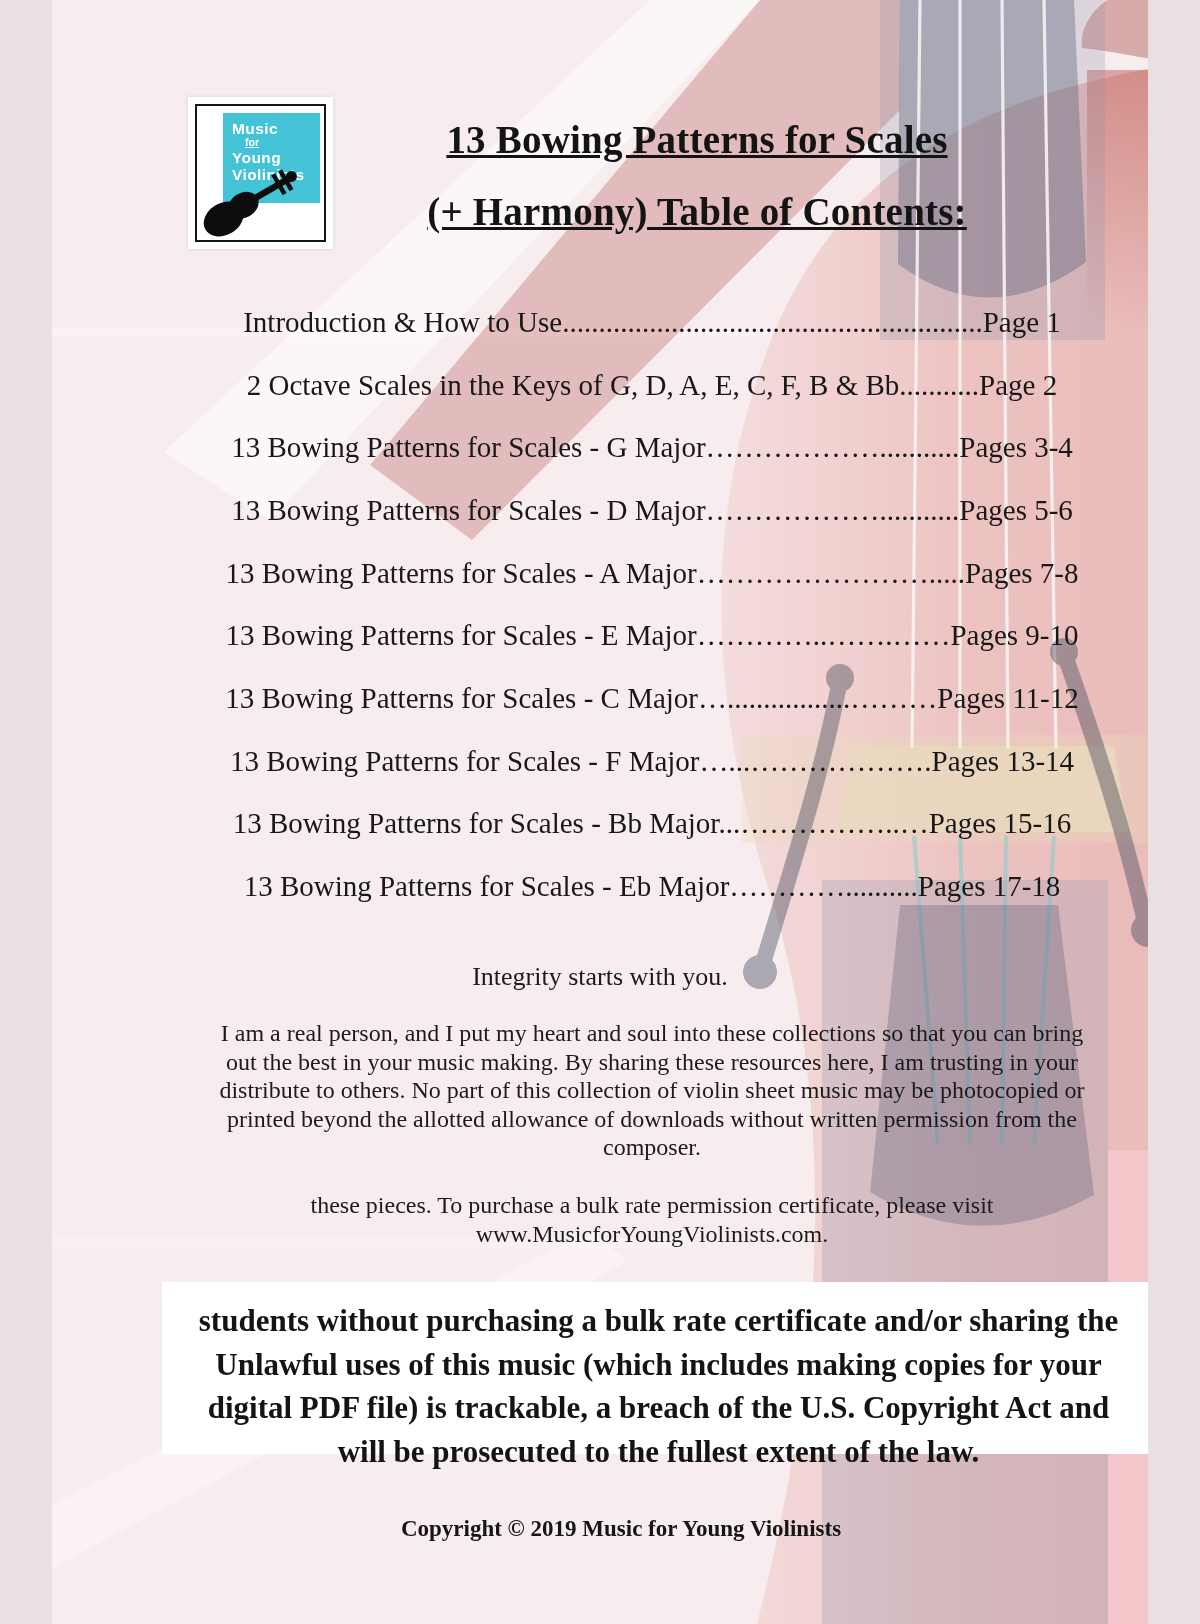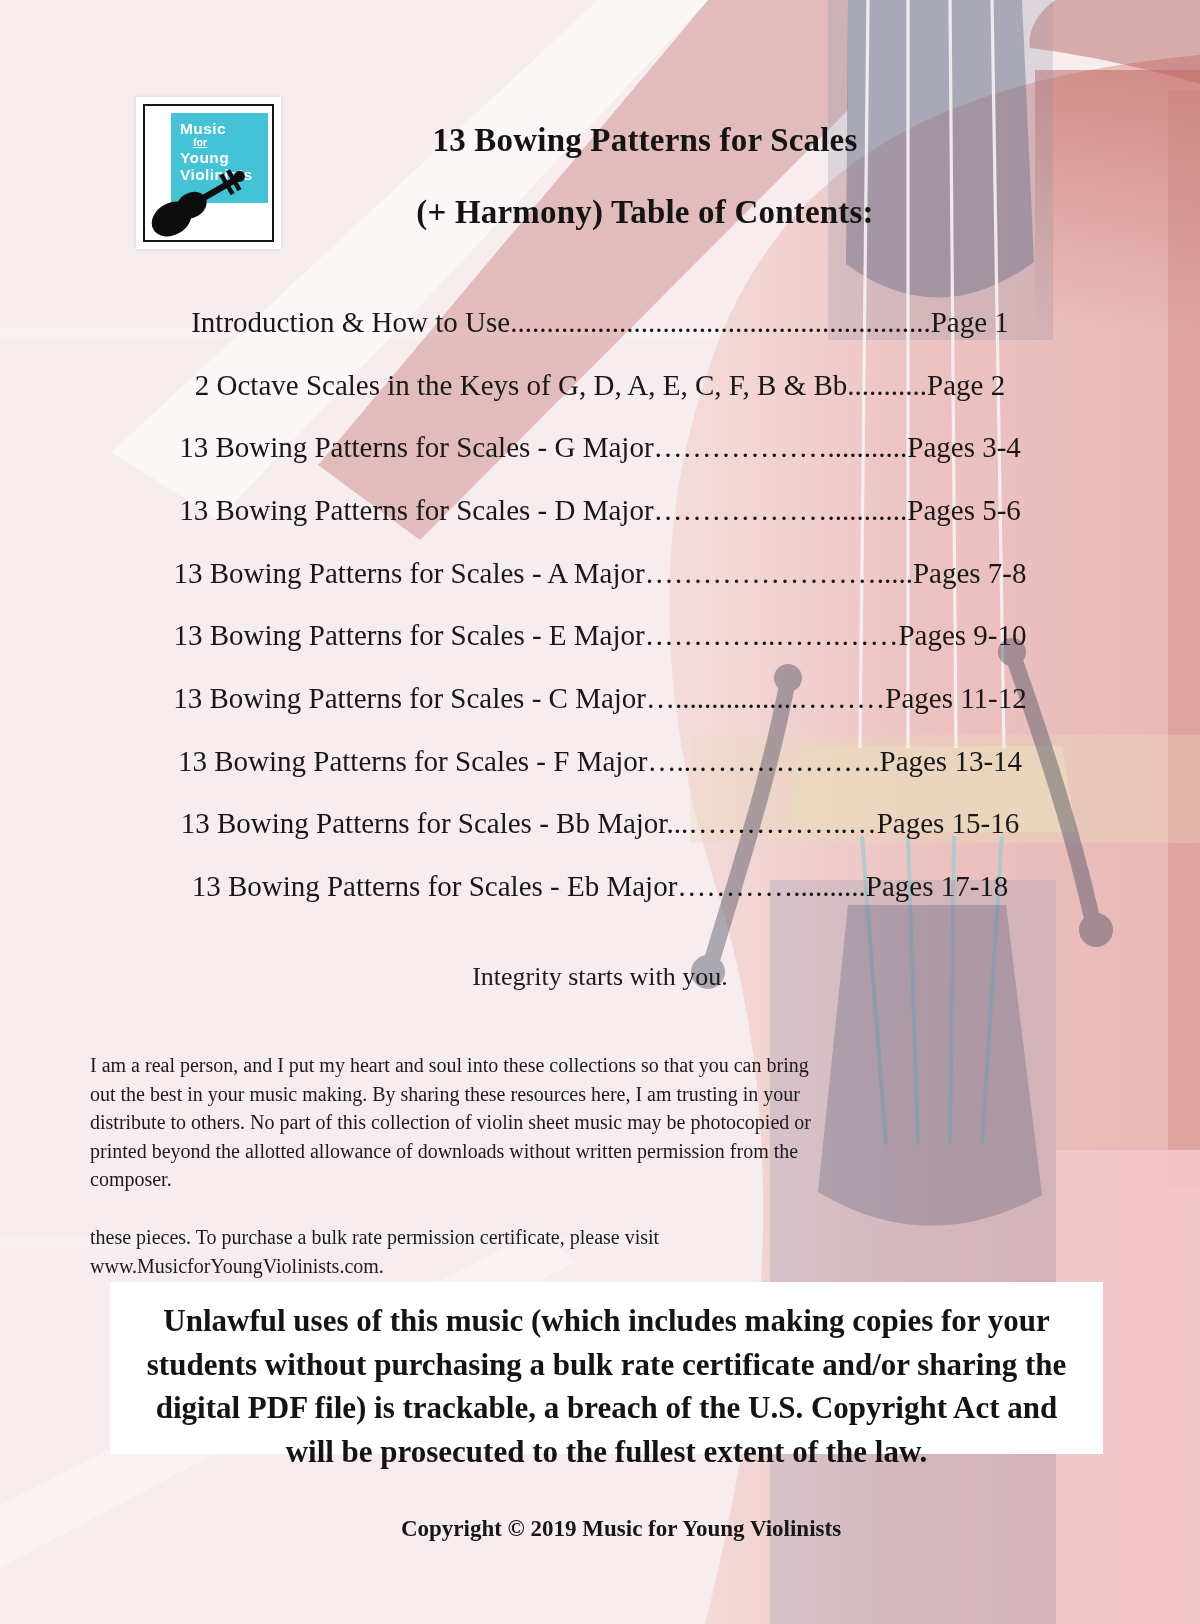--- a/index.html
+++ b/index.html
@@ -1,18 +1,18 @@
 <!DOCTYPE html>
 <html><head>
 <meta charset="utf-8">
 <style>
   html,body{margin:0;padding:0;background:#e8e0e2;}
   .page{
     position:relative;
-    width:1200px;height:1624px;
+    width:1096px;height:1624px;
     margin:0 auto;
     overflow:hidden;
     background:#f8edee;
     font-family:"Liberation Serif", serif;
     color:#1f1f1f;
   }
   .bg{position:absolute;inset:0;z-index:0;}
   .content{position:relative;z-index:1;width:100%;height:100%;}
 
   
@@ -31,38 +31,38 @@
     padding:7px 0 0 9px;box-sizing:border-box;
     line-height:1.12;
   }
   .logo-teal .l1,.logo-teal .l3,.logo-teal .l4{font-size:15.5px;font-weight:700;letter-spacing:.4px;}
   .logo-teal .l2{font-size:10.5px;font-weight:700;margin-left:13px;text-decoration:underline;}
   .logo-violin{position:absolute;left:4px;bottom:6px;width:122px;height:96px;}
 
   
   .title{
     position:absolute;left:255px;top:104px;width:780px;
-    text-align:center;font-weight:bold;font-size:33px;line-height:72px;
-    color:#141414;letter-spacing:.2px;
+    text-align:center;font-weight:bold;font-size:39px;line-height:72px;
+    color:#141414;letter-spacing:.2px;text-decoration:underline;
   }
 
   
   .toc{position:absolute;left:30px;top:291px;width:1140px;}
   .toc-row{
     height:62.7px;display:flex;align-items:center;justify-content:center;
     font-size:29px;color:#181818;white-space:nowrap;
   }
 
   .integrity{
     position:absolute;left:0;top:962px;width:100%;text-align:center;
     font-size:26px;color:#1b1b1b;
   }
   .para{
-    position:absolute;left:90px;width:1020px;text-align:left;
-    font-size:20px;line-height:28.6px;color:#1b1b1b;margin-top:32px;
+    position:absolute;left:90px;width:1020px;text-align:center;
+    font-size:24px;line-height:28.6px;color:#1b1b1b;
   }
   .para1{top:1019px;}
   .para2{top:1191px;}
 
   .warning-box{
     position:absolute;left:110px;top:1282px;width:993px;height:172px;
     background:#ffffff;box-sizing:border-box;padding-top:17px;
     text-align:center;font-weight:bold;font-size:31px;line-height:43.5px;
     color:#141414;
   }
@@ -197,22 +197,22 @@
       <div>printed beyond the allotted allowance of downloads without written permission from the</div>
       <div>composer.</div>
     </div>
 
     <div class="para para2">
       <div>these pieces. To purchase a bulk rate permission certificate, please visit</div>
       <div>www.MusicforYoungViolinists.com.</div>
     </div>
 
     <div class="warning-box">
+      <div>students without purchasing a bulk rate certificate and/or sharing the</div>
       <div>Unlawful uses of this music (which includes making copies for your</div>
-      <div>students without purchasing a bulk rate certificate and/or sharing the</div>
       <div>digital PDF file) is trackable, a breach of the U.S. Copyright Act and</div>
       <div>will be prosecuted to the fullest extent of the law.</div>
     </div>
 
     <div class="copyright">Copyright © 2019 Music for Young Violinists</div>
 
   </div>
 </div>
 
 </body></html>

